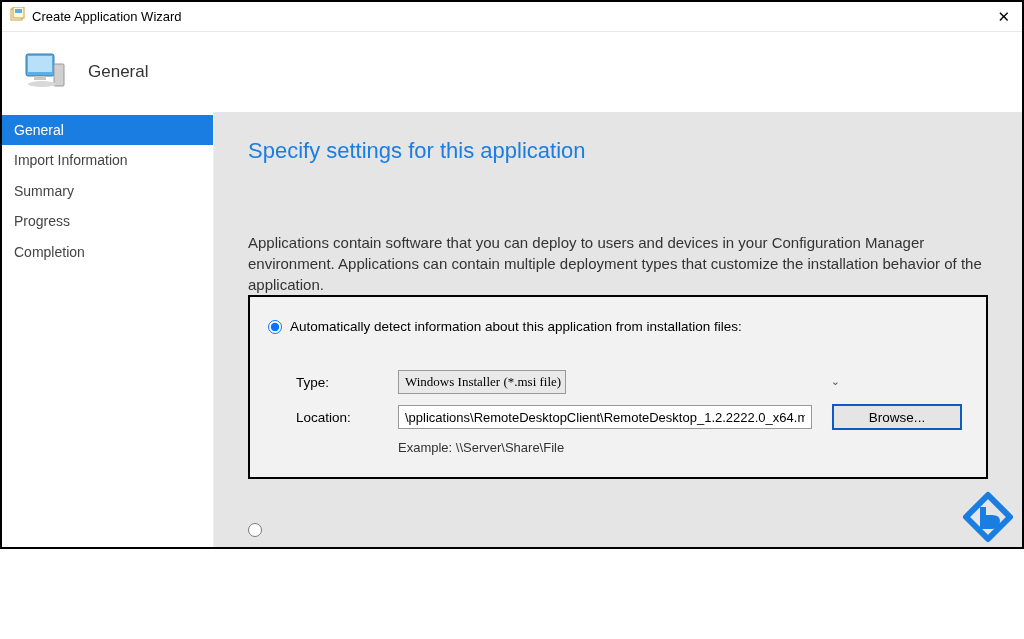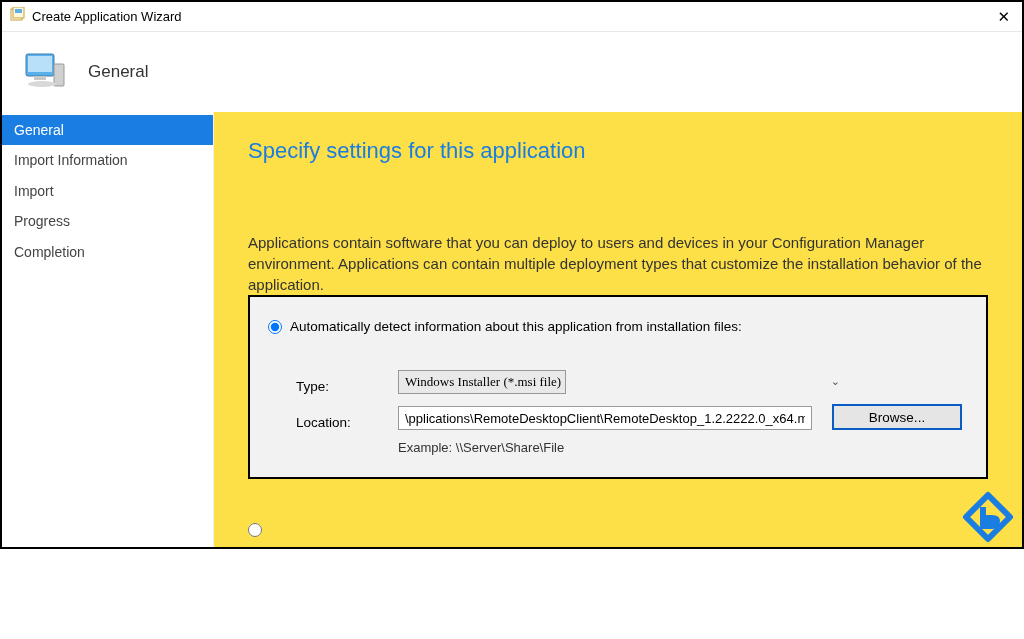--- a/index.html
+++ b/index.html
@@ -33,32 +33,32 @@
     }
     .sidebar-item {
       padding: 4px 12px; font-size: 14px; color: #444;
       cursor: pointer; line-height: 1.6;
     }
     .sidebar-item.selected {
       background: #1a7de2; color: #fff;
     }
     .sidebar-item.indented { }
     .content {
-      flex: 1; background: #fde047; padding: 26px 34px 10px 34px;
+      flex: 1; background: #e5e5e5; padding: 26px 34px 10px 34px;
       position: relative;
     }
     .page-heading { font-size: 22px; color: #1a7de2; margin-bottom: 68px; font-weight: 400; }
     .description { font-size: 15px; color: #333; line-height: 1.4; max-width: 760px; }
     .option-box {
       border: 2px solid #000; padding: 22px 24px 22px 18px;
       background: #f2f2f2;
     }
     .radio-row { display: flex; align-items: center; font-size: 13.5px; margin-bottom: 36px; }
     .radio-row input[type="radio"] { margin-right: 8px; width: 14px; height: 14px; }
-    .field-row { display: flex; align-items: flex-end; margin-bottom: 10px; padding-left: 28px; }
+    .field-row { display: flex; align-items: center; margin-bottom: 10px; padding-left: 28px; }
     .field-label { width: 102px; font-size: 13.5px; }
     .field-select {
       flex: 1; max-width: 450px; height: 24px; border: 1px solid #999;
       font-size: 13px; padding-left: 6px; background: #e9e9e9;
       appearance: none; position: relative; font-family: Liberation Serif, serif;
     }
     .select-wrap { position: relative; flex: 1; max-width: 450px; }
     .select-wrap .chevron {
       position: absolute; right: 8px; top: 5px; pointer-events: none; font-size: 11px; color: #555;
     }
@@ -111,21 +111,21 @@
 
   <div class="body">
     <div class="sidebar">
       <div class="sidebar-item selected">
         <span>General</span>
       </div>
       <div class="sidebar-item indented">
         <span>Import Information</span>
       </div>
       <div class="sidebar-item">
-        <span>Import</span>
+        <span>Summary</span>
       </div>
       <div class="sidebar-item">
         <span>Progress</span>
       </div>
       <div class="sidebar-item">
         <span>Completion</span>
       </div>
     </div>
 
     <div class="content">

